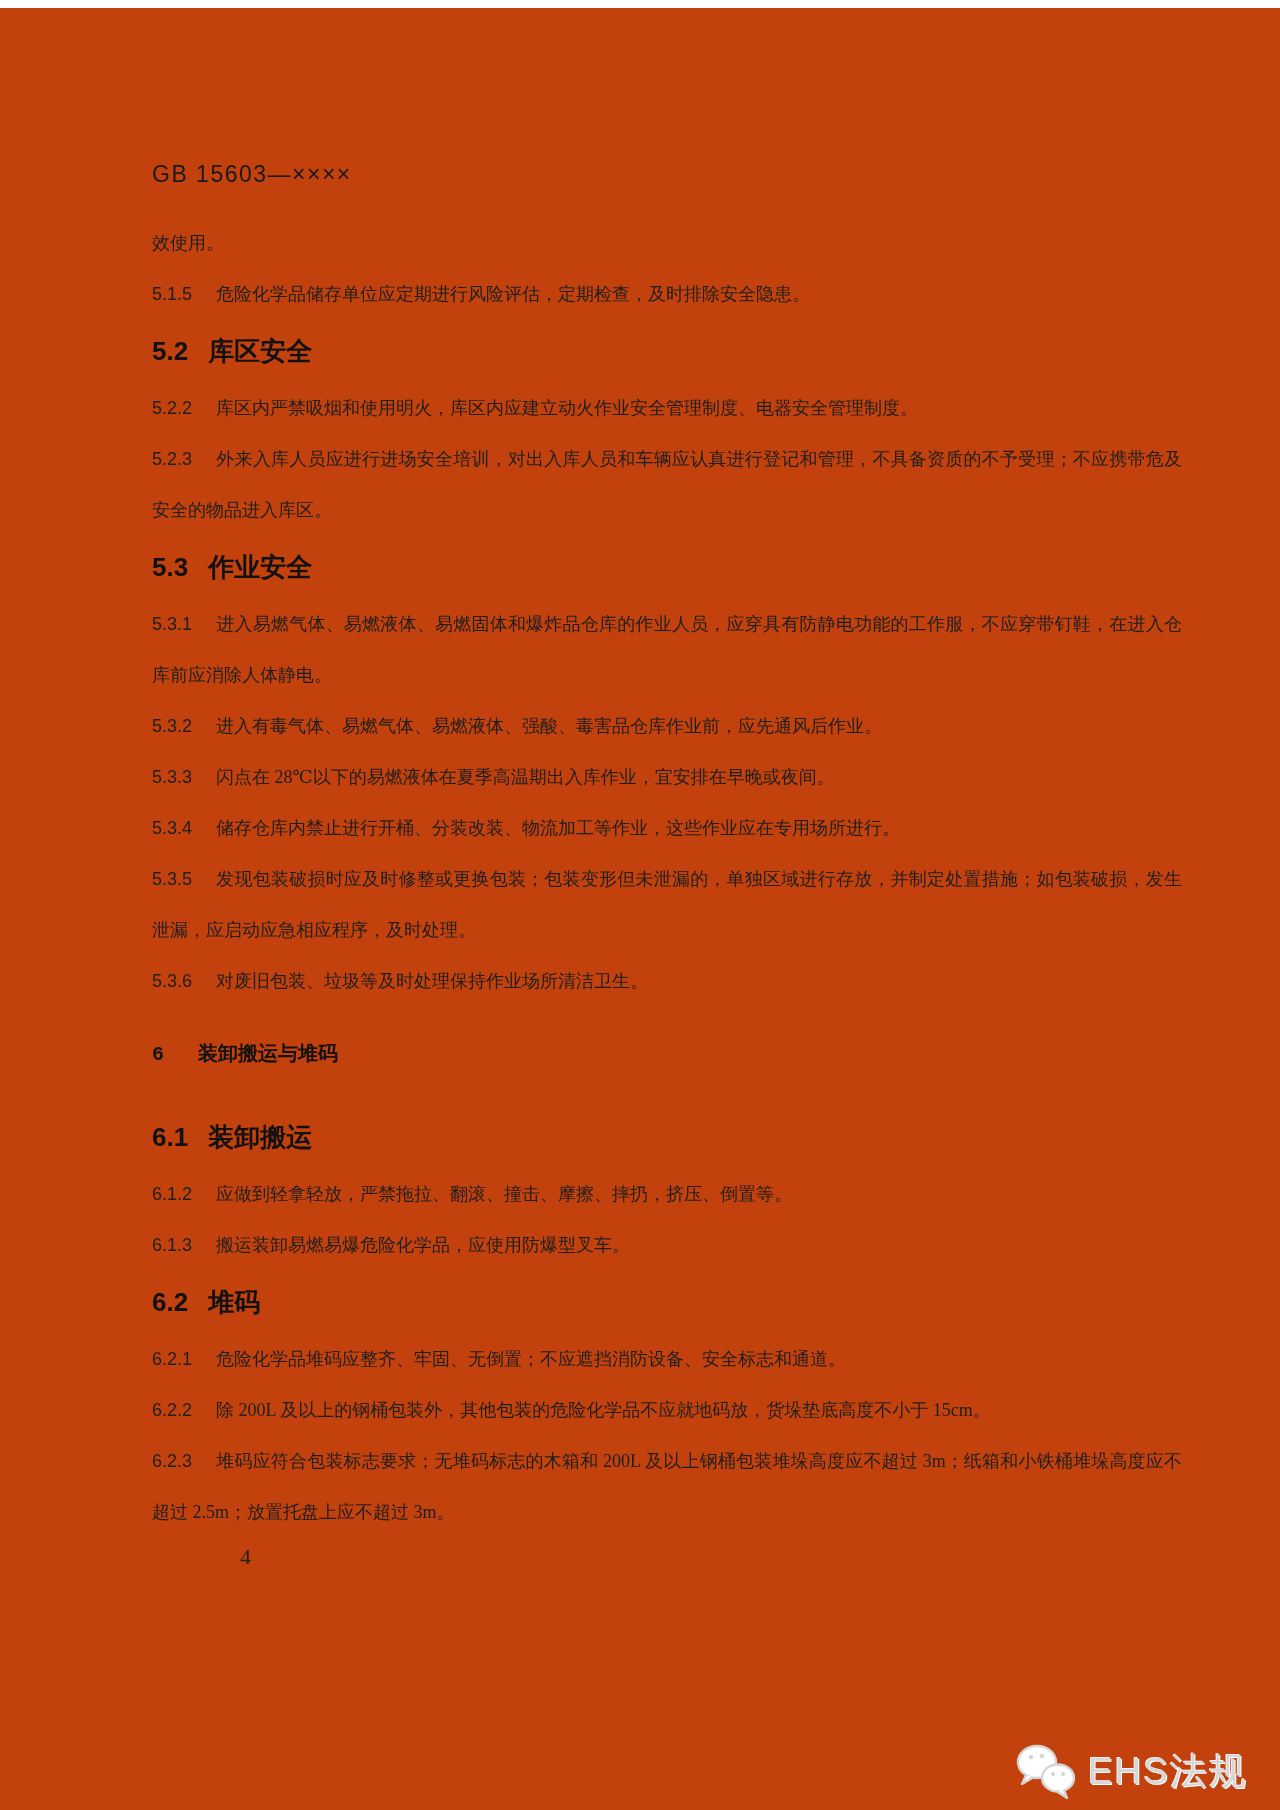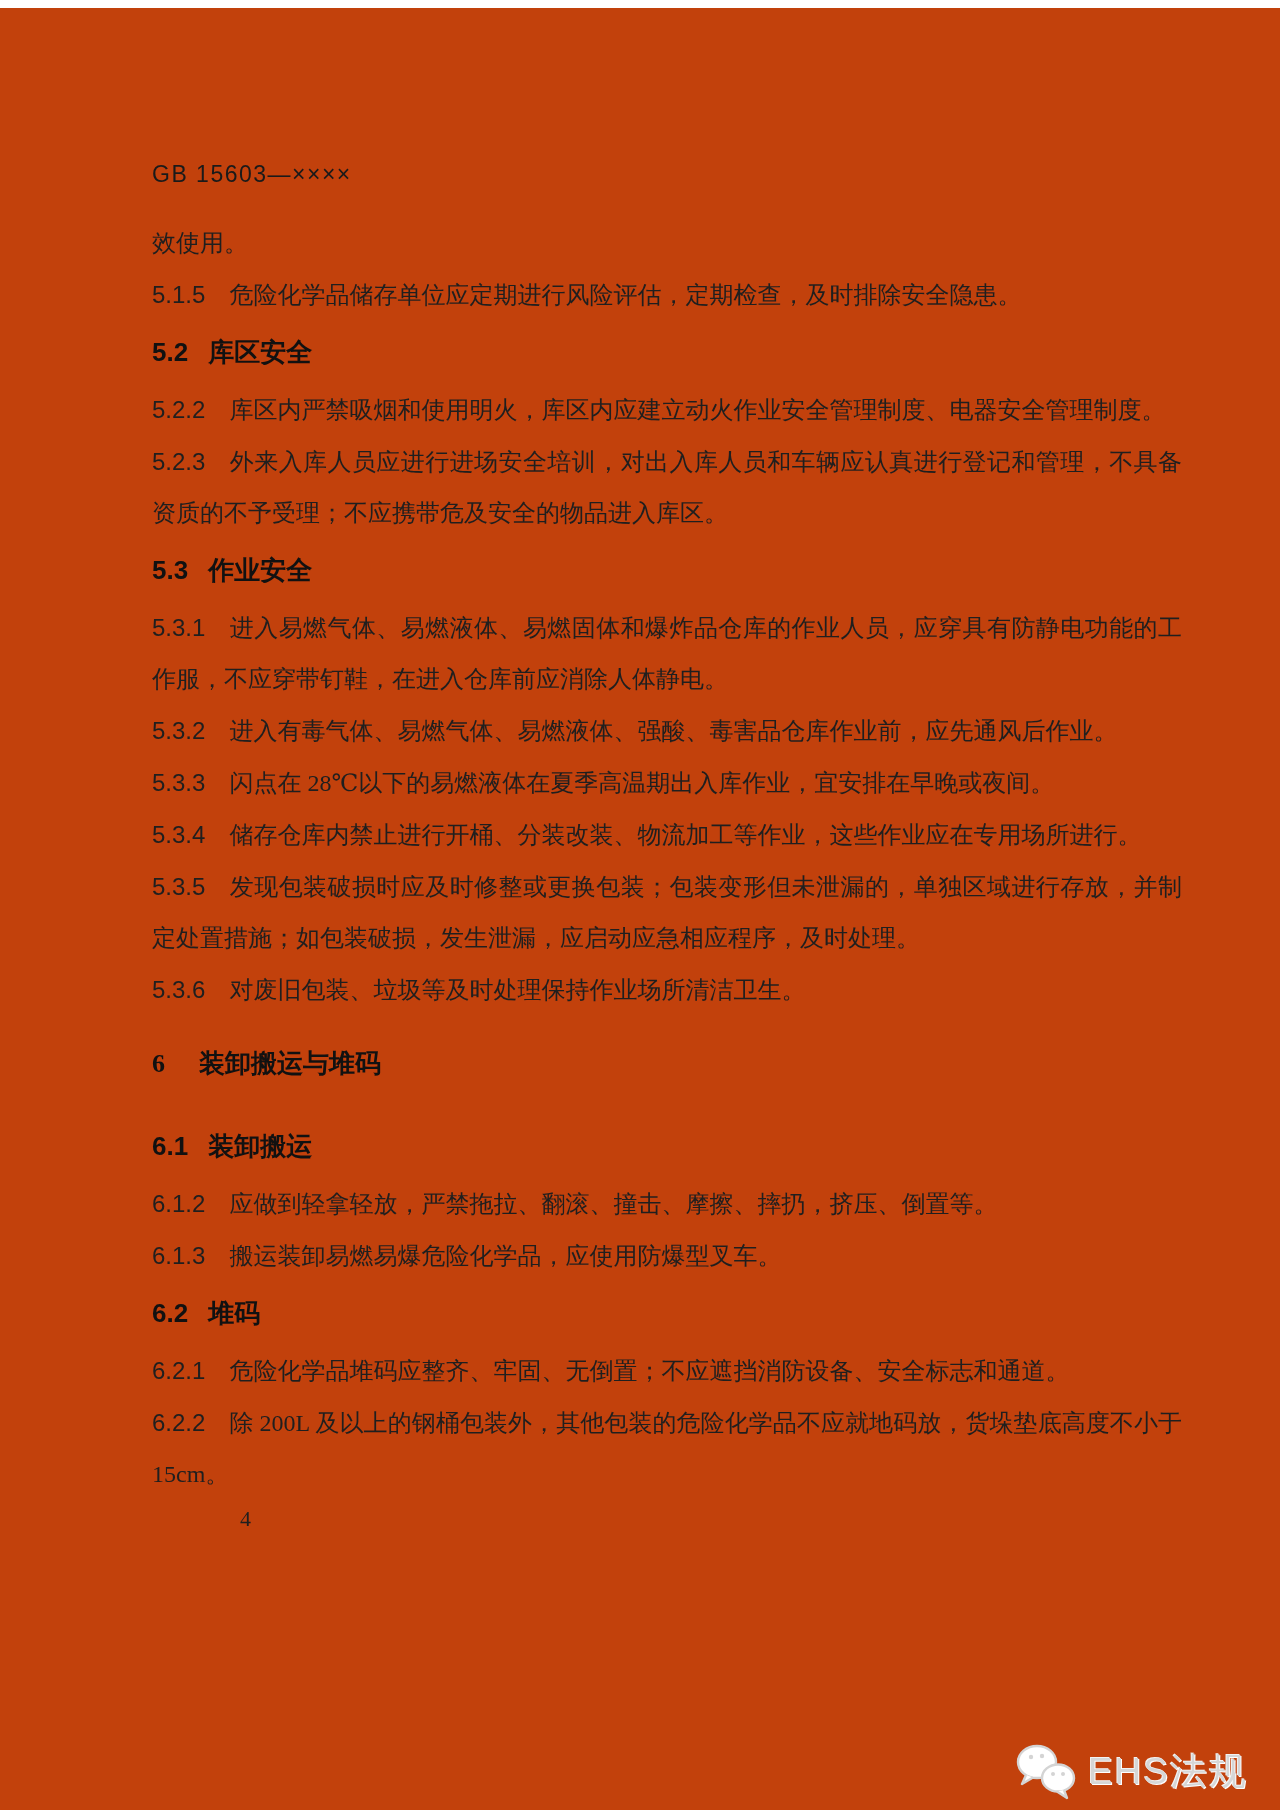--- a/index.html
+++ b/index.html
@@ -24,42 +24,42 @@
     margin-top: 152px;
     font-family: "Liberation Sans", "DejaVu Sans", sans-serif;
     font-size: 23px;
     line-height: 28px;
     letter-spacing: 1.5px;
     color: #1a1a1a;
     font-weight: normal;
   }
   .doc-body { margin-top: 30px; }
   .clause {
-    font-size: 24px;
+    font-size: 18px;
     line-height: 51px;
     text-align: justify;
     color: #1f1f1f;
   }
   .clause .num {
     margin-right: 24px;
     font-family: Liberation Sans, sans-serif;
   }
   .h2 {
     font-family: "Liberation Sans", "DejaVu Sans", sans-serif;
     font-weight: bold;
     font-size: 26px;
     line-height: 51px;
     margin: 6px 0;
     color: #111111;
   }
   .h2 .hnum { margin-right: 20px; }
   .h1 {
-    font-family: Liberation Serif, serif;
+    font-family: Liberation Mono, monospace;
     font-weight: bold;
-    font-size: 26px;
+    font-size: 20px;
     line-height: 51px;
     margin: 22px 0 32px 0;
     color: #111111;
   }
   .h1 .hnum { margin-right: 34px; }
   .page-number {
     margin-top: 4px;
     margin-left: 88px;
     font-size: 22px;
     line-height: 30px;
@@ -127,20 +127,21 @@
       <p class="clause"><span class="num">6.1.2</span><span>应做到轻拿轻放，严禁拖拉、翻滚、撞击、摩擦、摔扔，挤压、倒置等。</span></p>
 
       <p class="clause"><span class="num">6.1.3</span><span>搬运装卸易燃易爆危险化学品，应使用防爆型叉车。</span></p>
 
       <h2 class="h2"><span class="hnum">6.2</span><span>堆码</span></h2>
 
       <p class="clause"><span class="num">6.2.1</span><span>危险化学品堆码应整齐、牢固、无倒置；不应遮挡消防设备、安全标志和通道。</span></p>
 
       <p class="clause"><span class="num">6.2.2</span><span>除 200L 及以上的钢桶包装外，其他包装的危险化学品不应就地码放，货垛垫底高度不小于 15cm。</span></p>
 
+      <p class="clause"><span class="num">6.2.3</span><span>堆码应符合包装标志要求；无堆码标志的木箱和 200L 及以上钢桶包装堆垛高度应不超过 3m；纸箱和小铁桶堆垛高度应不超过 2.5m；放置托盘上应不超过 3m。</span></p>
 
       <div class="page-number">4</div>
 
     </div>
   </div>
 
   <div class="watermark">
     <span class="wechat-icon">
       <svg width="66" height="60" viewBox="0 0 66 60" fill="none" xmlns="http://www.w3.org/2000/svg">
         <ellipse cx="23" cy="20" rx="19" ry="16" stroke="#d4d4d4" stroke-width="2.4" fill="#ffffff"></ellipse>

